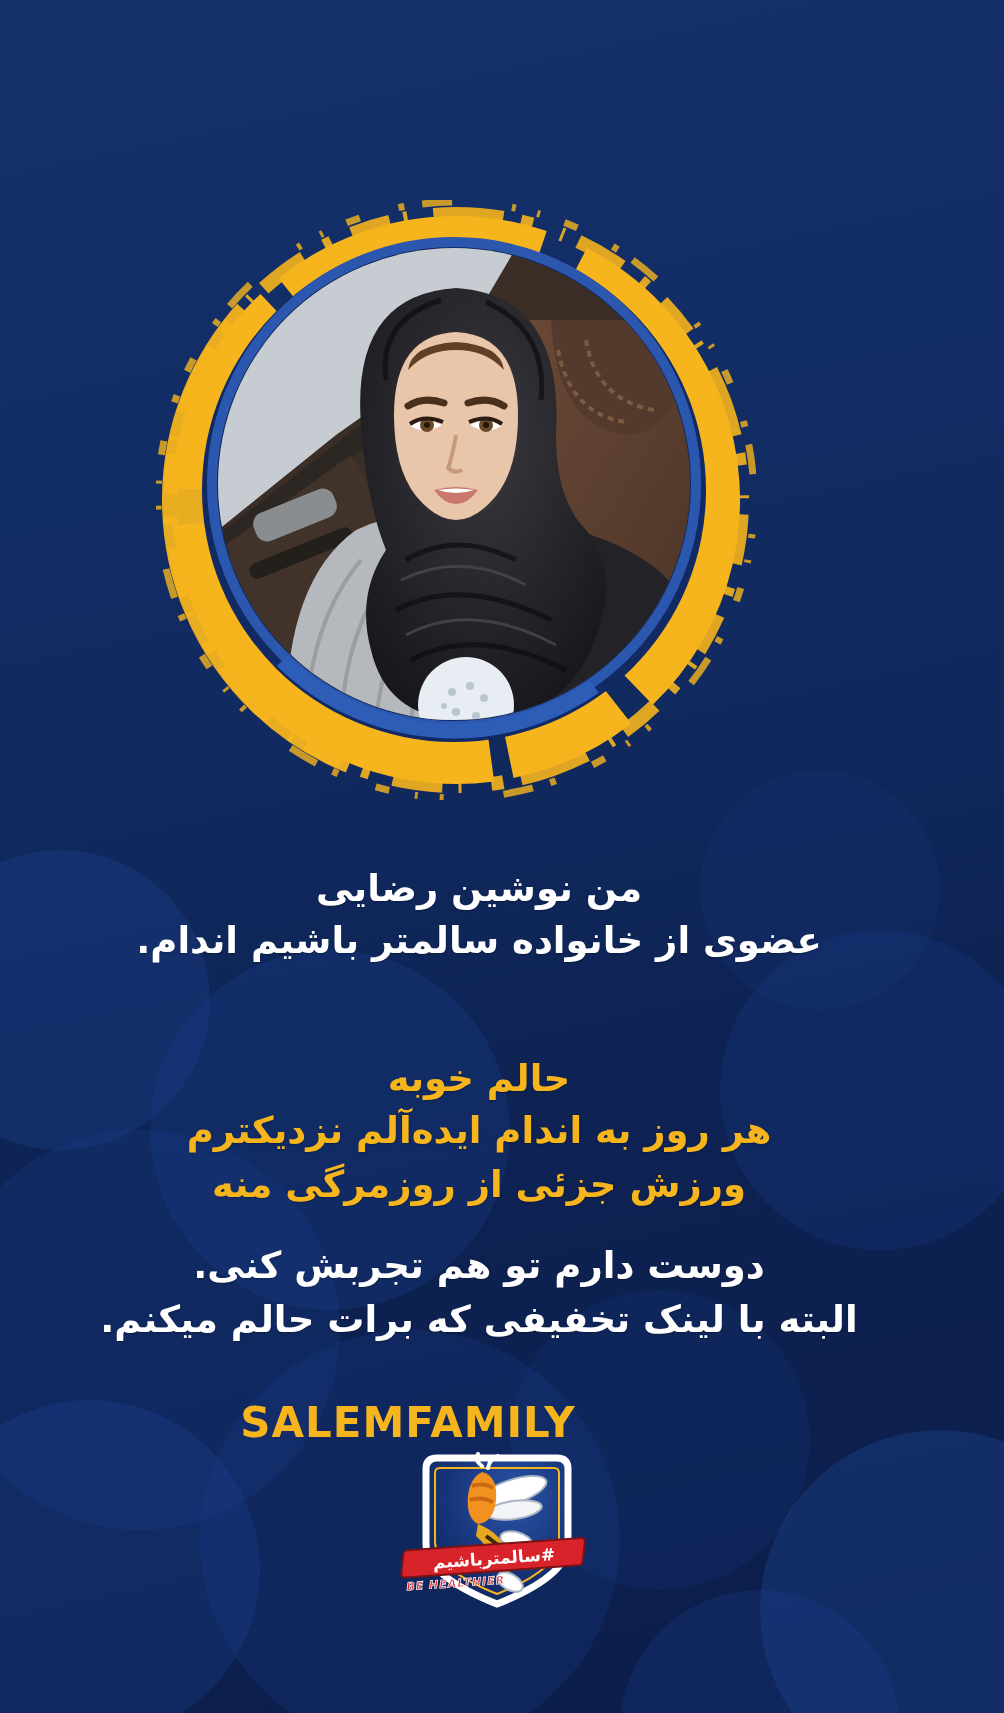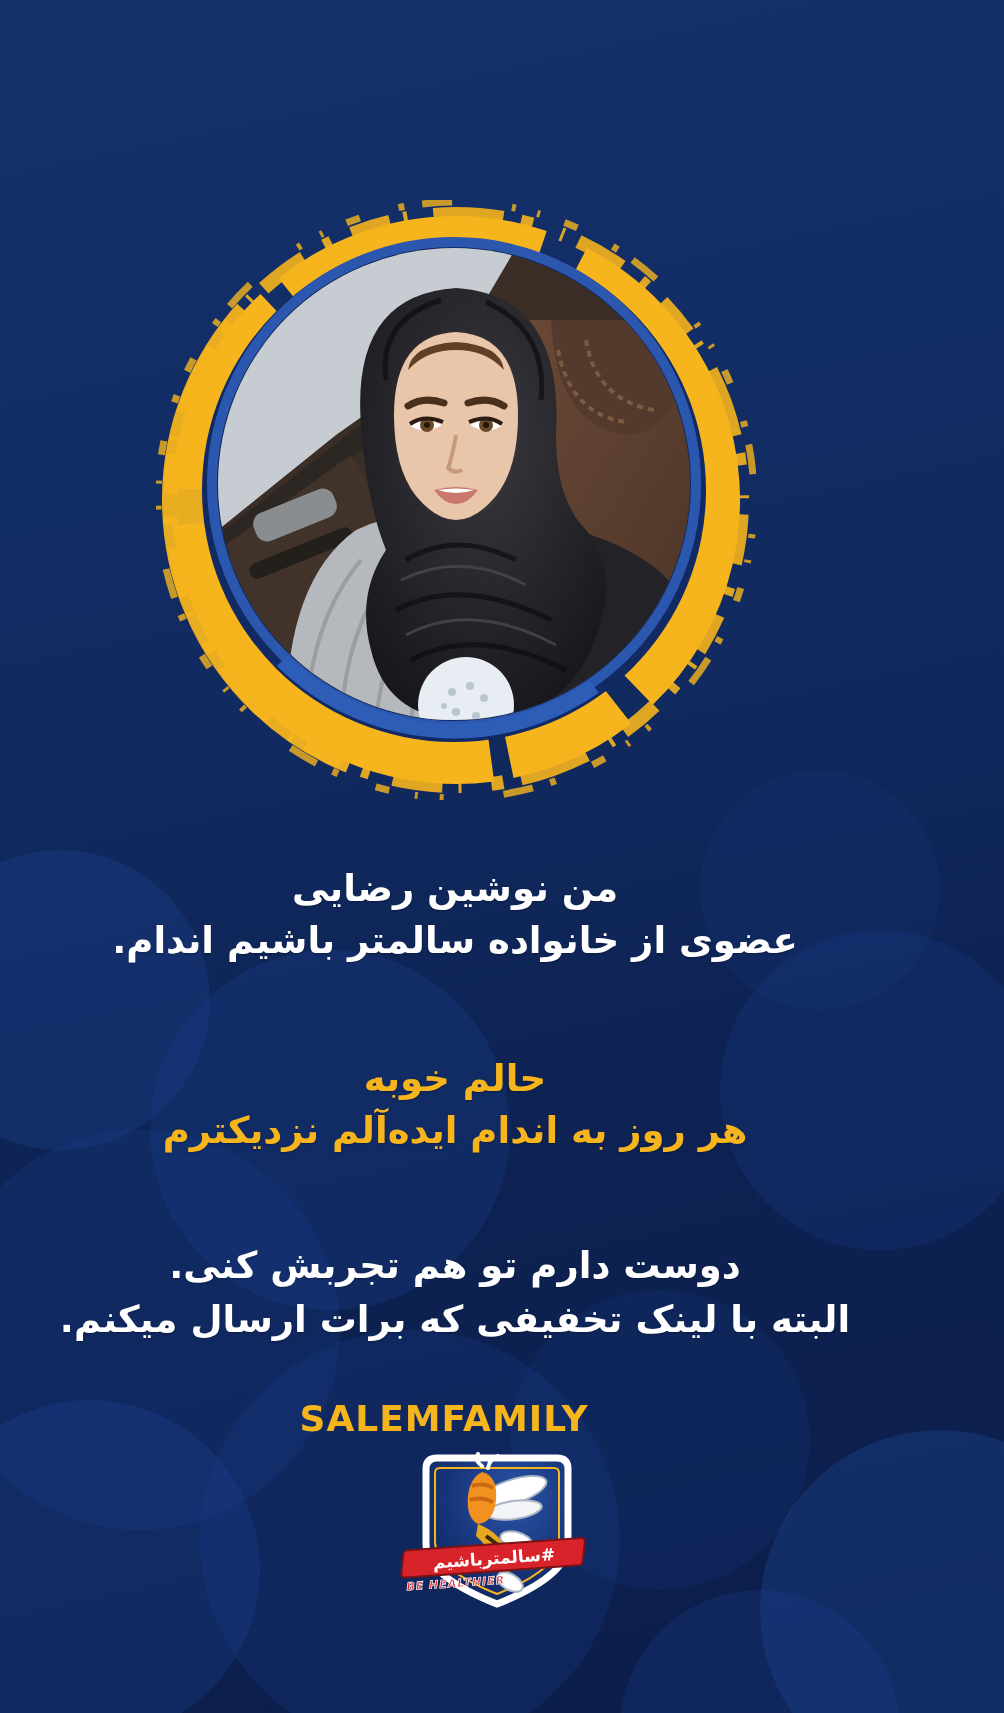--- a/index.html
+++ b/index.html
@@ -11,25 +11,25 @@
   html,body{margin:0;padding:0;background:#06102e;}
   .canvas{
     position:relative; width:1004px; height:1713px; overflow:hidden;
     background:linear-gradient(168deg,var(--background-light) 0%,#112b61 38%,#0e2354 62%,#0c1d4a 100%);
     font-family:"DejaVu Sans","Liberation Sans",sans-serif;
   }
   .bokeh{position:absolute;border-radius:50%;pointer-events:none;}
   .medallion{position:absolute;left:156px;top:200px;width:600px;height:600px;}
   .line{position:absolute;left:0;width:910px;text-align:center;direction:rtl;
         font-weight:bold;font-size:37px;line-height:46px;
-        text-shadow:0 1px 2px rgba(0,0,0,.25);}
+        text-shadow:0 1px 2px rgba(0,0,0,.25);padding-left:24px;}
   .white{color:var(--text-white);}
   .yellow{color:var(--accent-yellow);}
   .promo{position:absolute;left:0;width:816px;text-align:center;direction:ltr;
-         color:var(--accent-yellow);font-weight:bold;font-size:36px;letter-spacing:1px;margin-left:36px;}
+         color:var(--accent-yellow);font-weight:bold;font-size:42px;letter-spacing:1px;}
   .logo-wrap{position:absolute;left:394px;top:1452px;width:206px;height:160px;}
 </style>
 </head>
 <body>
 
 <div class="canvas">
 
   <div class="bokeh" style="left:-90px;top:850px;width:300px;height:300px;background:rgba(30,68,145,.32);"></div>
   <div class="bokeh" style="left:150px;top:950px;width:360px;height:360px;background:rgba(28,64,140,.30);"></div>
   <div class="bokeh" style="left:-60px;top:1130px;width:400px;height:400px;background:rgba(26,60,135,.28);"></div>
@@ -138,23 +138,24 @@
           <circle cx="288" cy="506" r="3"></circle>
       </g>
     </g>
   </svg>
 
   <div class="line white" style="top:866px;">من نوشین رضایی</div>
   <div class="line white" style="top:918px;">عضوی از خانواده سالمتر باشیم اندام.</div>
 
   <div class="line yellow" style="top:1108px;">هر روز به اندام ایده‌آلم نزدیکترم</div>
   <div class="line yellow" style="top:1056px;">حالم خوبه</div>
+  <div class="line yellow" style="top:1162px;">ورزش جزئی از روزمرگی منه</div>
 
   <div class="line white" style="top:1243px;text-align:center;">دوست دارم تو هم تجربش کنی.</div>
-  <div class="line white" style="top:1297px;">البته با لینک تخفیفی که برات ارسال میکنم.</div>
+  <div class="line white" style="top:1297px;">البته با لینک تخفیفی که برات حالم میکنم.</div>
 
   <div class="promo" style="top:1398px;">SALEMFAMILY</div>
 
   <div class="logo-wrap">
     <svg viewBox="0 0 206 160" width="206" height="160">
       <defs>
         <radialGradient id="shieldGrad" cx="62%" cy="28%" r="85%">
           <stop offset="0%" stop-color="#2c55a8"></stop>
             <stop offset="55%" stop-color="var(--logo-navy)"></stop>
           <stop offset="100%" stop-color="#0e2254"></stop>

